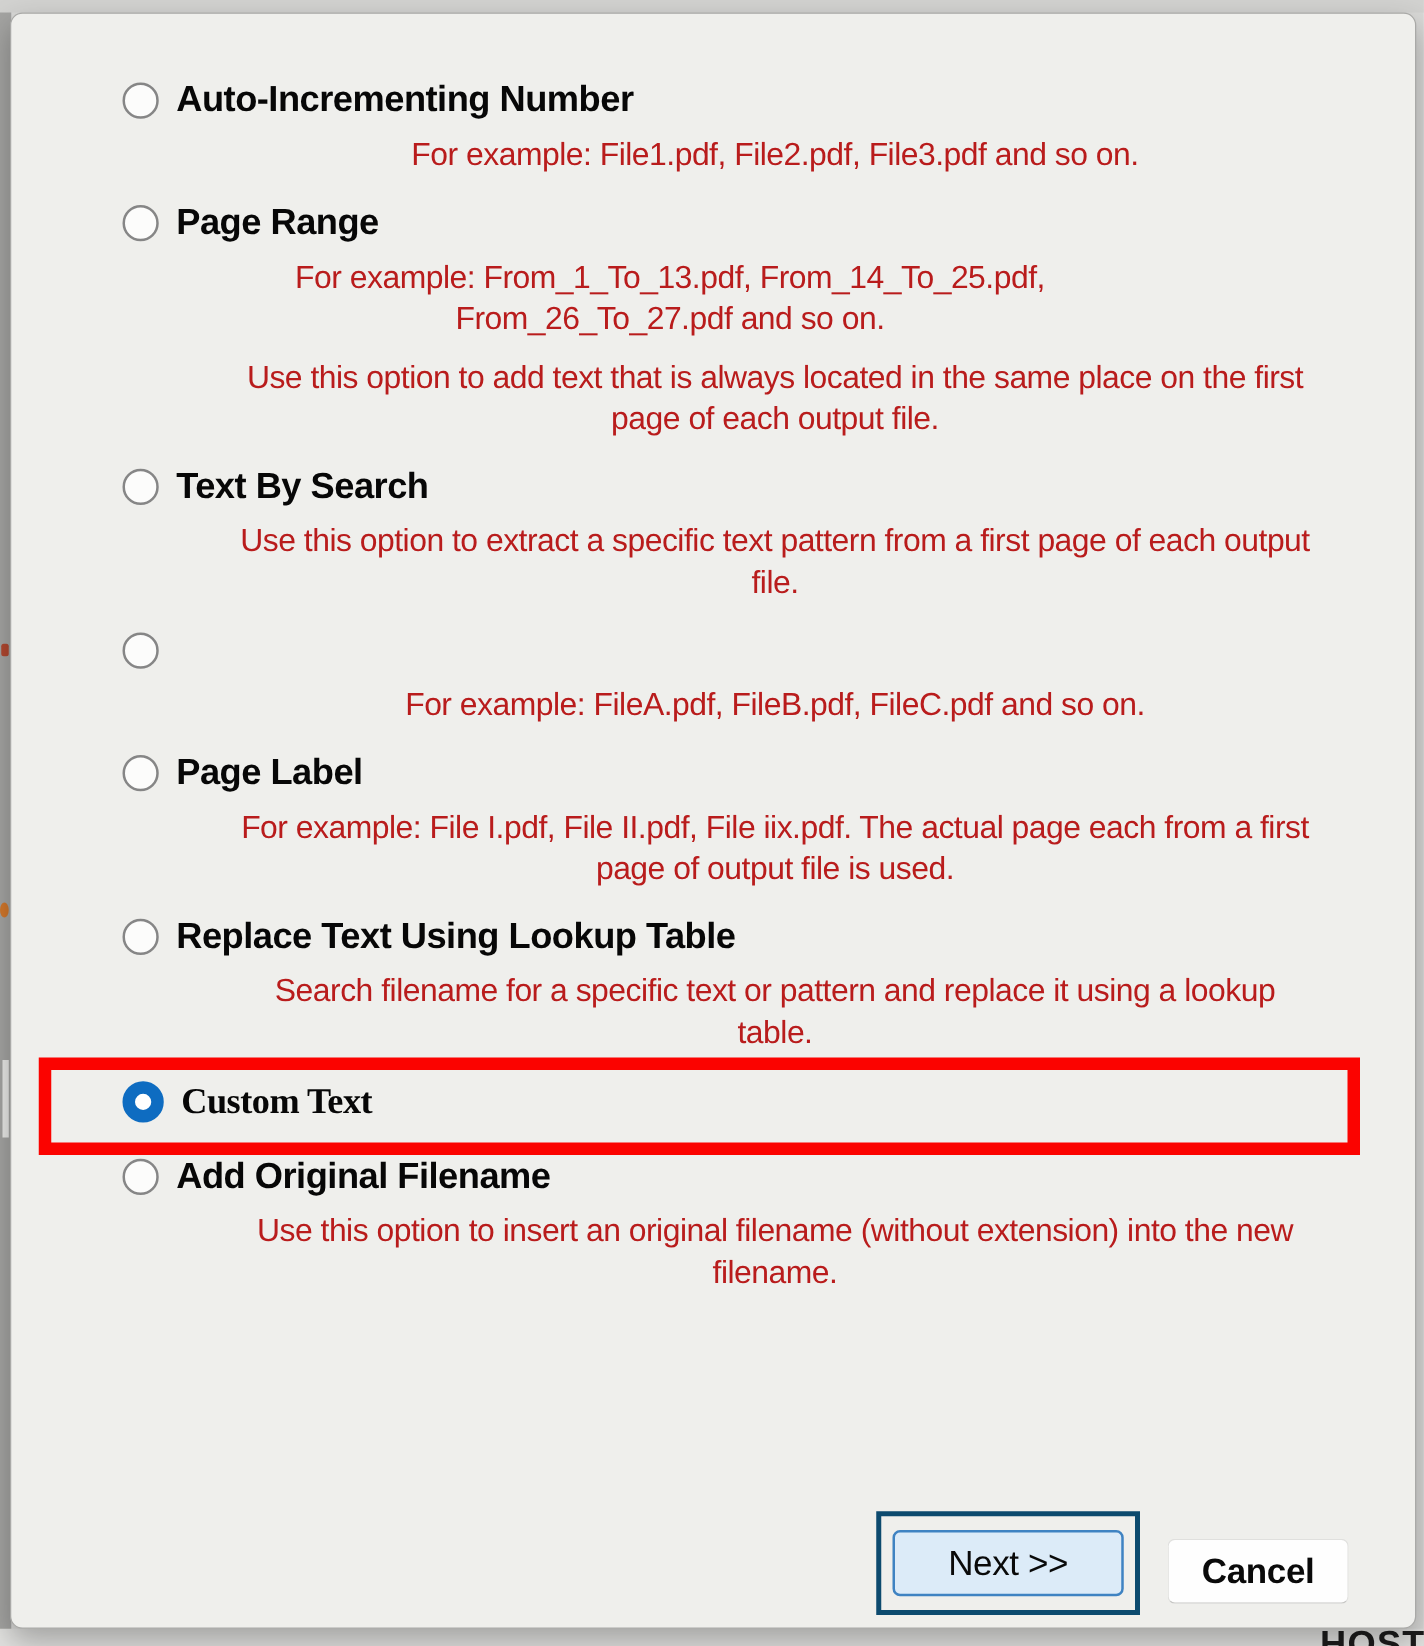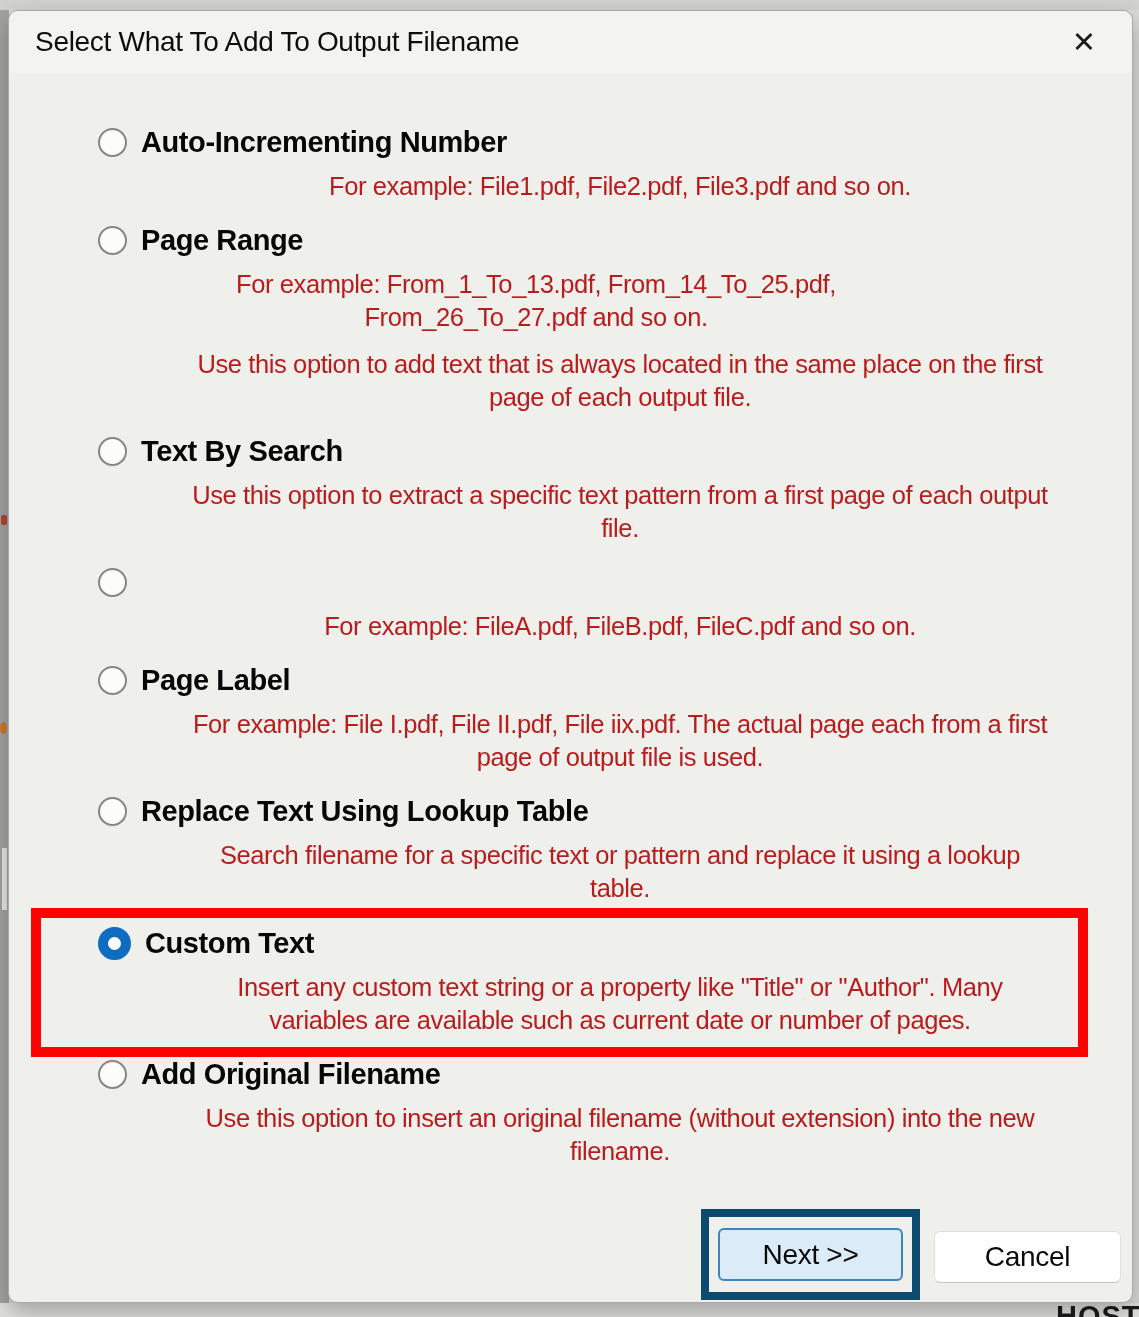--- a/index.html
+++ b/index.html
@@ -57,57 +57,54 @@
   .option-desc{
     margin:5px 0 0 93px;max-width:858px;
     font-size:25.5px;line-height:33px;letter-spacing:-0.4px;color:#b91c1c;text-align:center;
   }
   .option-desc.narrow{max-width:690px;}
 
   .highlight{
     border:10px solid #fb0300;
     margin:-11px 4px -6px -67px;
     padding:2px 17px 10px 57px;
+    font-family:Liberation Serif, serif;
   }
 
   
   .next-wrapper{
     position:absolute;left:692px;top:1198px;
-    border:8px solid #0c4a6e;padding:11px 9px;background:#efefec;
+    border:4px solid #0c4a6e;padding:11px 9px;background:#efefec;
   }
   .next-button{
     width:185px;height:53px;background:#dcebf8;border:2px solid #3f83c2;border-radius:6px;
     display:flex;align-items:center;justify-content:center;
     font-size:28px;letter-spacing:-0.3px;color:#0a0a0a;box-sizing:border-box;
   }
   .cancel-button{
-    position:absolute;left:925px;top:1220px;width:187px;height:52px;
+    position:absolute;left:925px;top:1220px;width:145px;height:52px;
     background:#fefefe;border:1px solid #e0e0de;border-bottom-color:#c6c6c4;border-radius:6px;
     display:flex;align-items:center;justify-content:center;
-    font-size:28px;letter-spacing:-0.3px;color:#0a0a0a;box-sizing:border-box;
+    font-size:28px;letter-spacing:-0.3px;color:#0a0a0a;box-sizing:border-box;font-weight:bold;
   }
 </style>
 </head>
 <body>
 
 <div class="bg-strip-left">
   <div class="speck1"></div>
   <div class="speck2"></div>
   <div class="speck3"></div>
 </div>
 <div class="bg-strip-top"></div>
 <div class="bg-strip-bottom"></div>
 <div class="bg-fragment">HOST UPG</div>
 
 <div class="dialog">
 
-  <div class="titlebar">
-    <span class="title">Select What To Add To Output Filename</span>
-    <span class="close-btn">✕</span>
-  </div>
 
   <div class="content">
 
     <div class="option">
       <div class="option-head">
         <span class="radio"></span>
         <span class="option-label">Auto-Incrementing Number</span>
       </div>
       <div class="option-desc">For example: File1.pdf, File2.pdf, File3.pdf and so on.</div>
     </div>
@@ -153,21 +150,20 @@
         <span class="option-label">Replace Text Using Lookup Table</span>
       </div>
       <div class="option-desc">Search filename for a specific text or pattern and replace it using a lookup table.</div>
     </div>
 
     <div class="option highlight">
       <div class="option-head">
         <span class="radio selected"></span>
         <span class="option-label">Custom Text</span>
       </div>
-      <div class="option-desc">Insert any custom text string or a property like "Title" or "Author". Many variables are available such as current date or number of pages.</div>
     </div>
 
     <div class="option">
       <div class="option-head">
         <span class="radio"></span>
         <span class="option-label">Add Original Filename</span>
       </div>
       <div class="option-desc">Use this option to insert an original filename (without extension) into the new filename.</div>
     </div>
 

